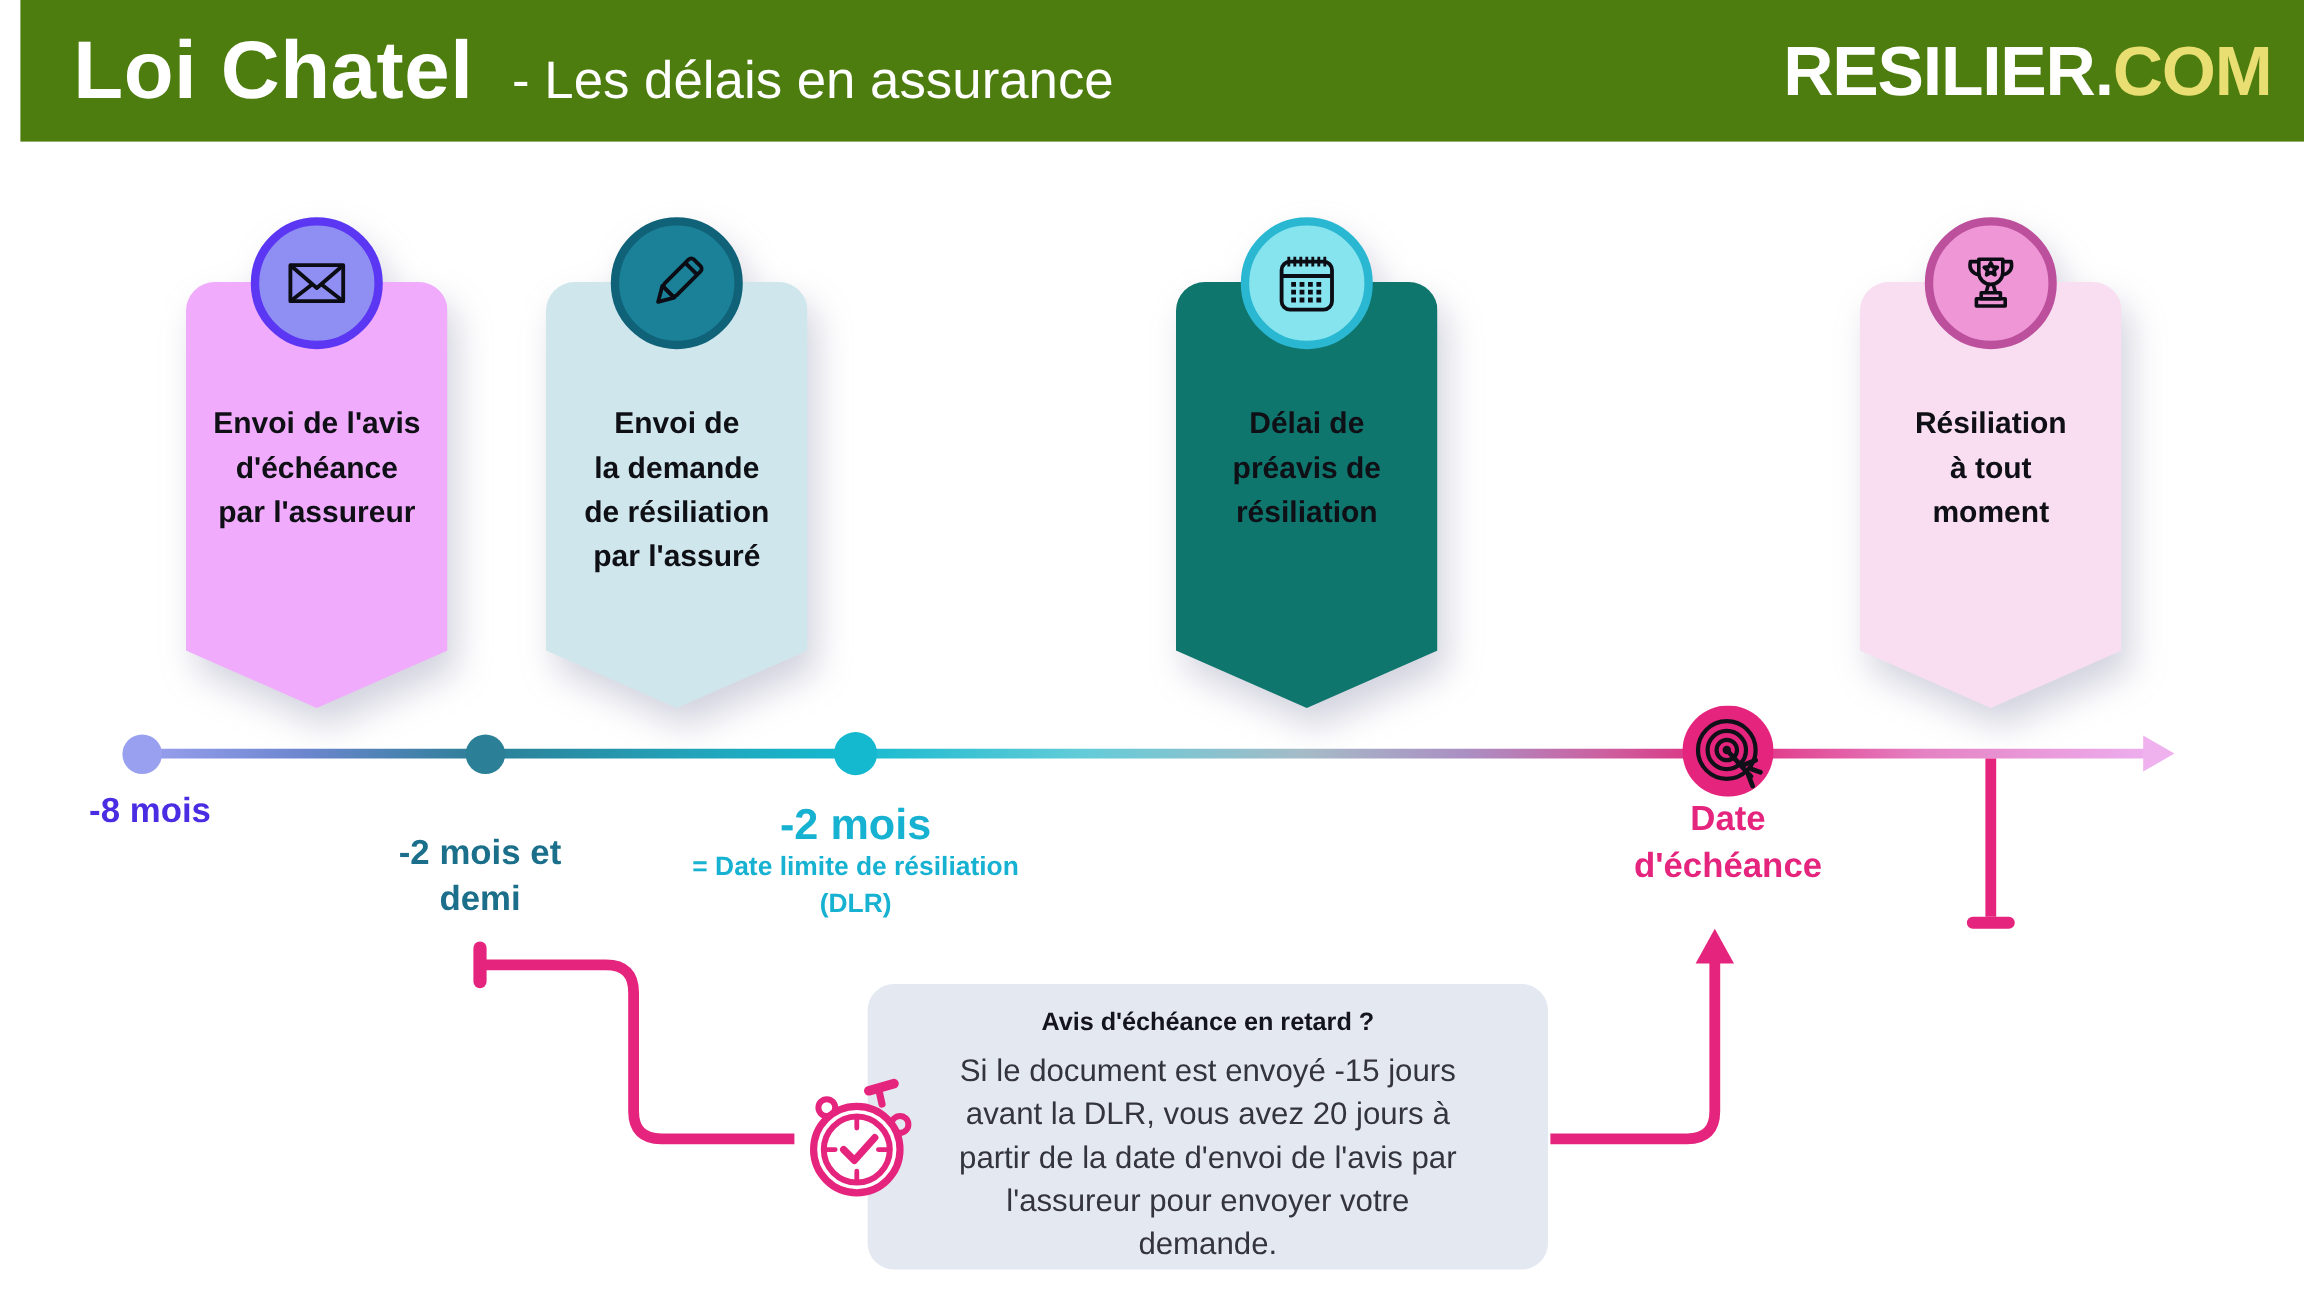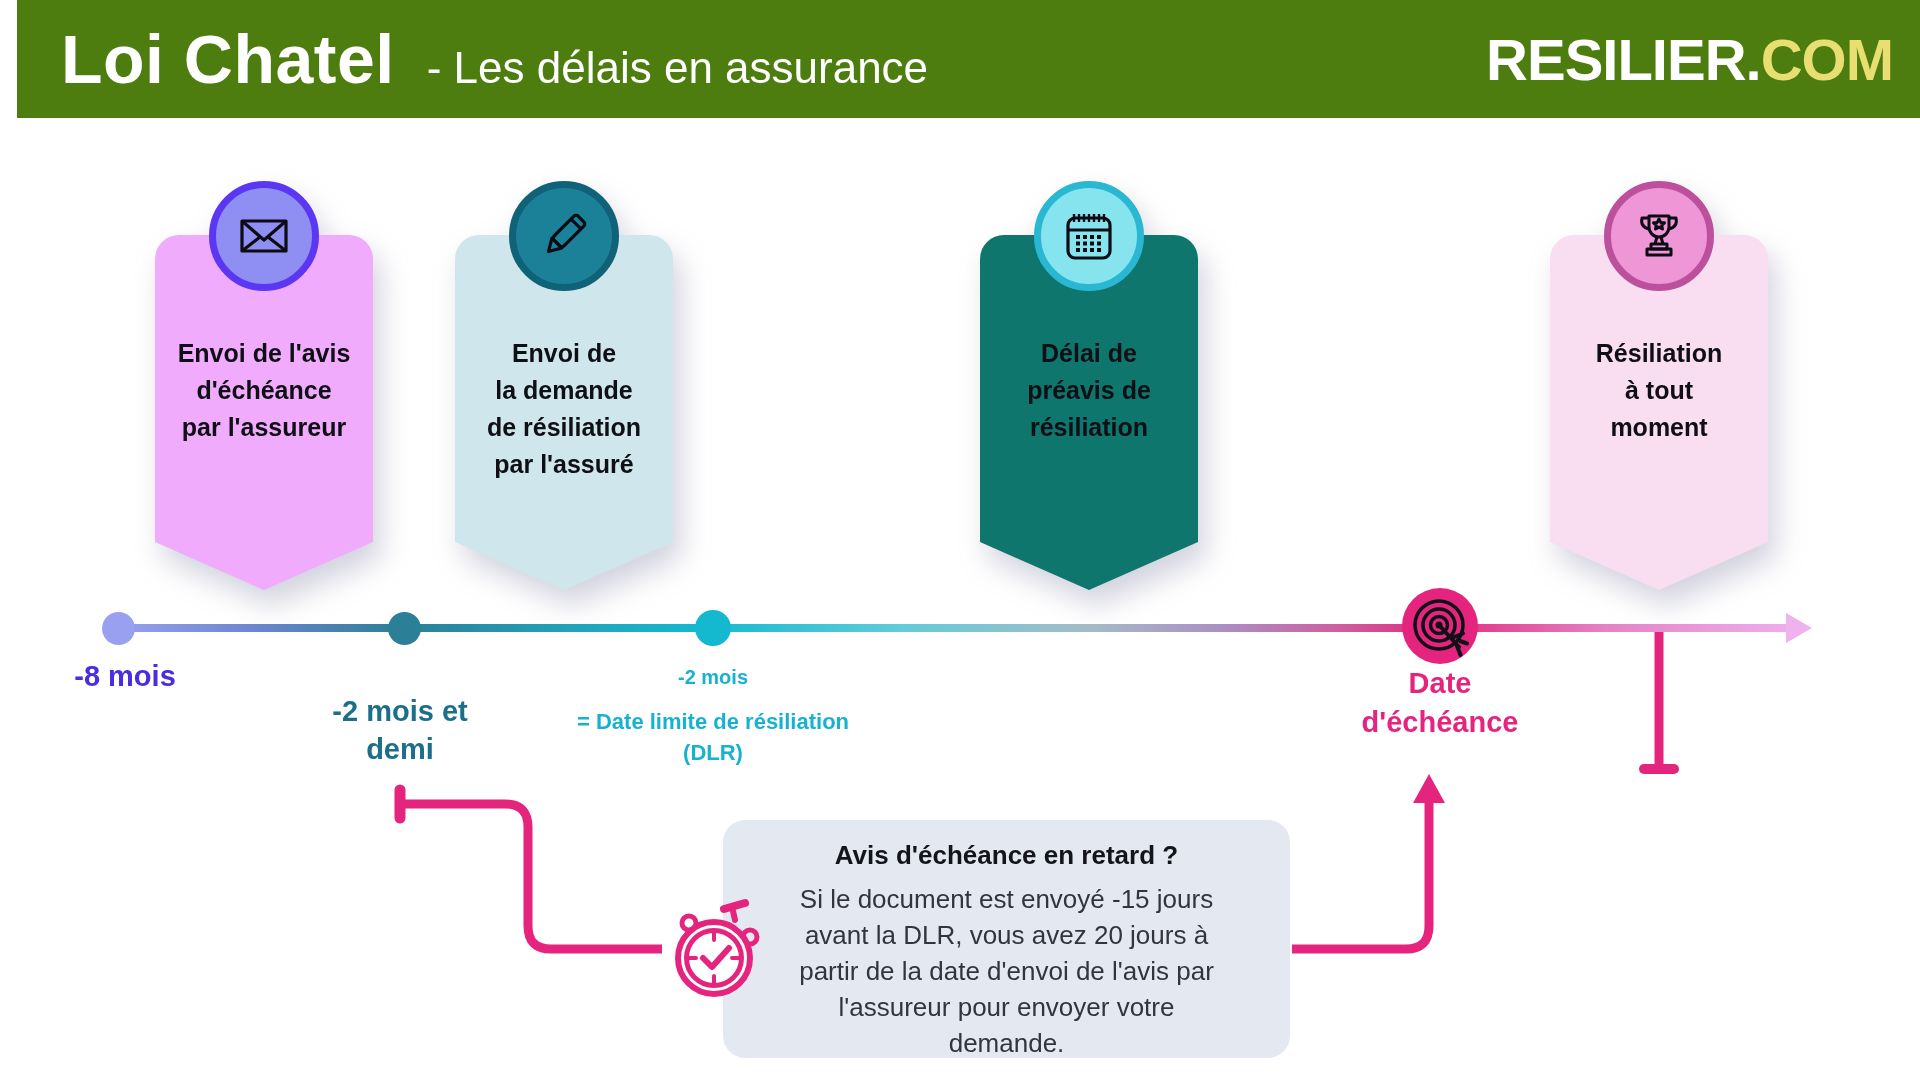--- a/index.html
+++ b/index.html
@@ -43,35 +43,35 @@
   .tl-arrowhead{position:absolute;left:1786px;top:613px;width:0;height:0;
     border-left:26px solid #efb2ef;border-top:15px solid transparent;border-bottom:15px solid transparent;}
   .tl-dot{position:absolute;border-radius:50%;}
   .dot1{left:102px;top:612px;width:33px;height:33px;background:#99a0ef;}
   .dot2{left:388px;top:612px;width:33px;height:33px;background:#2b7f97;}
   .dot3{left:695px;top:610px;width:36px;height:36px;background:#14b9cf;}
   .target{position:absolute;left:1402px;top:588px;}
   .tl-label{position:absolute;text-align:center;font-weight:700;}
   .lbl1{left:30px;top:660px;width:190px;font-size:29px;color:#4a2ce2;}
   .lbl2{left:300px;top:692px;width:200px;font-size:29px;color:#1b6f8b;line-height:38px;}
-  .lbl3{left:563px;top:666px;width:300px;font-size:20px;color:#17b2d1;}
+  .lbl3{left:563px;top:666px;width:300px;font-size:36px;color:#17b2d1;}
   .lbl3sub{position:absolute;left:523px;top:706px;width:380px;text-align:center;
            font-size:22px;font-weight:700;color:#17b2d1;line-height:31px;}
   .lbl4{left:1320px;top:664px;width:240px;font-size:29px;color:#e5247e;line-height:39px;}
 
   
   .connectors{position:absolute;left:0;top:0;pointer-events:none;}
   .stopwatch{position:absolute;left:662px;top:896px;z-index:5;}
 
   
   .note{position:absolute;background:#e4e8f1;border-radius:22px;text-align:center;
         box-sizing:border-box;z-index:2;}
   .note-late{left:723px;top:820px;width:567px;height:238px;padding:20px 36px 0;}
   .note-absent{left:1488px;top:795px;width:362px;height:262px;padding:26px 16px 0;}
-  .note-title{font-size:26px;font-weight:700;color:#14141c;margin-bottom:10px;}
+  .note-title{font-size:21px;font-weight:700;color:#14141c;margin-bottom:10px;}
   .note-body{font-size:26px;font-weight:400;color:#34343e;line-height:36px;}
   .note-absent .note-title{font-size:25px;}
   .note-absent .note-body{font-size:25px;line-height:35px;}
 </style>
 </head>
 <body>
 
 <div class="stage">
 
   <div class="header">

